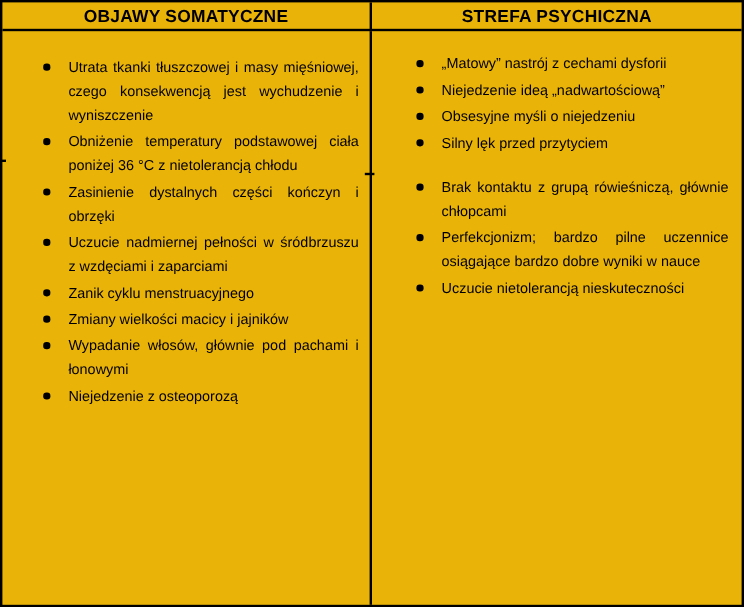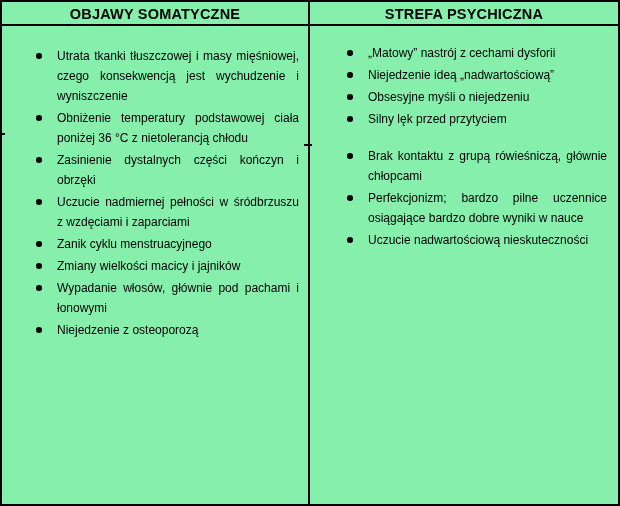--- a/index.html
+++ b/index.html
@@ -11,21 +11,21 @@
     -webkit-font-smoothing: antialiased;
   }
   .doc-table {
     position: absolute;
     left: 0; top: 0;
     width: 616px; height: 502px;
     border: 2px solid #000;
     display: grid;
     grid-template-columns: 308px 1fr;
     grid-template-rows: 24px 1fr;
-    background: #86efac;
+    background: #eab308;
   }
   .hdr-cell {
     border-bottom: 2px solid #000;
     font-weight: bold;
     font-size: 14.5px;
     text-align: center;
     line-height: 24px;
     letter-spacing: 0.2px;
     overflow: hidden;
     white-space: nowrap;
@@ -95,20 +95,20 @@
   <div class="body-cell right-col">
     <ul class="bullets">
       <li>„Matowy” nastrój z cechami dysforii</li>
       <li>Niejedzenie ideą „nadwartościową”</li>
       <li>Obsesyjne myśli o niejedzeniu</li>
       <li>Silny lęk przed przytyciem</li>
     </ul>
     <ul class="bullets group2">
       <li>Brak kontaktu z grupą rówieśniczą, głównie chłopcami</li>
       <li>Perfekcjonizm; bardzo pilne uczennice osiągające bardzo dobre wyniki w nauce</li>
-      <li>Uczucie nadwartościową nieskuteczności</li>
+      <li>Uczucie nietolerancją nieskuteczności</li>
     </ul>
   </div>
 
 </div>
 
 <div class="scan-tick tick-left"></div>
 <div class="scan-tick tick-mid"></div>
 
 </body></html>

